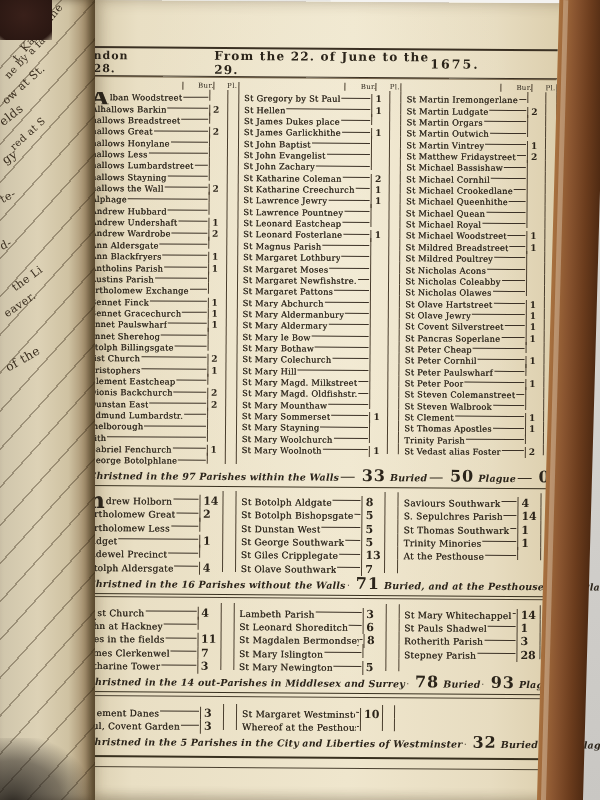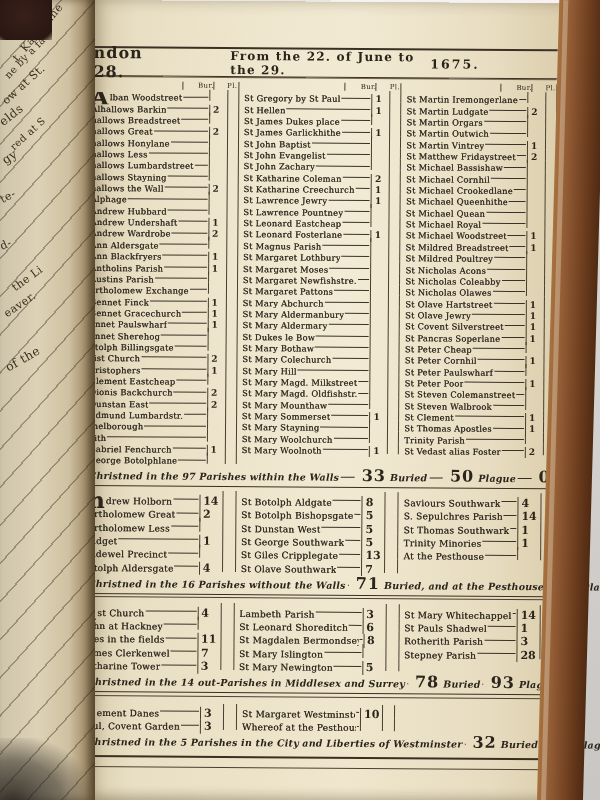--- a/index.html
+++ b/index.html
@@ -44,21 +44,21 @@
     background:
       radial-gradient(ellipse at 50% 30%, rgba(255,252,240,.25) 0%, rgba(0,0,0,0) 60%),
       linear-gradient(90deg,#d9cdae 0%,#e9dfc4 10%,#efe6cd 55%,#e7dcc0 85%,#dbcdab 100%);
     transform:rotate(.4deg);transform-origin:top left;
     box-shadow:inset 10px 0 14px rgba(60,44,20,.28), inset 0 -6px 10px rgba(60,44,20,.15);}
   .content{position:relative;padding:0 10px 0 2px;}
   
   .headband{margin-top:46px;height:27px;display:flex;align-items:center;
     border-top:2px solid #3a3023;border-bottom:1.5px solid #3a3023;
     box-shadow:0 2px 0 -1px #7a6a50;position:relative;}
-  .headband .pref{font-size:16px;font-weight:bold;letter-spacing:1px;margin-left:2px;}
+  .headband .pref{font-size:11px;font-weight:bold;letter-spacing:1px;margin-left:2px;}
   .headband .title{font-size:12px;font-weight:bold;letter-spacing:1.2px;margin-left:66px;}
   .headband .year{font-size:12.5px;font-weight:bold;letter-spacing:2px;margin-left:auto;margin-right:78px;}
   
   .cols{display:flex;}
   .col{position:relative;}
   .col.a{width:150px;}
   .col.b{width:160px;margin-left:5px;}
   .col.c{width:153px;margin-left:5px;}
   .colhead{display:flex;height:13px;align-items:flex-end;font-size:7px;letter-spacing:.3px;}
   .colhead .sp{flex:1;}
@@ -442,21 +442,21 @@
             <span class="bur"></span>
             <span class="pl"></span>
           </div>
             <div class="prow">
             <span class="name">St Mary Aldermary</span>
             <span class="dash"></span>
             <span class="bur"></span>
             <span class="pl"></span>
           </div>
             <div class="prow">
-            <span class="name">St Dukes le Bow</span>
+            <span class="name">St Mary le Bow</span>
             <span class="dash"></span>
             <span class="bur"></span>
             <span class="pl"></span>
           </div>
             <div class="prow">
             <span class="name">St Mary Bothaw</span>
             <span class="dash"></span>
             <span class="bur"></span>
             <span class="pl"></span>
           </div>

